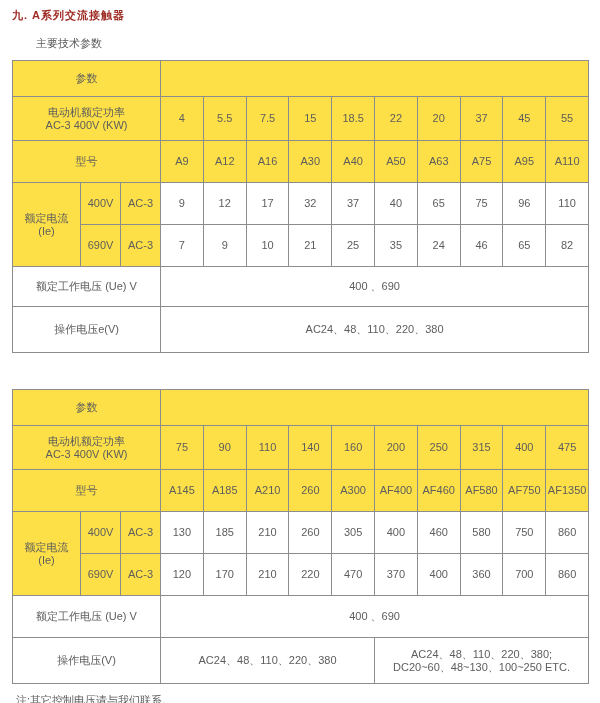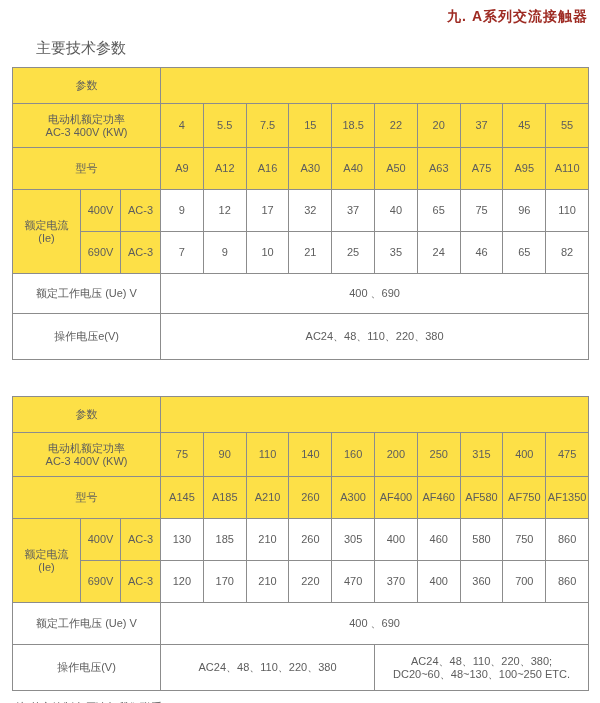--- a/index.html
+++ b/index.html
@@ -6,29 +6,28 @@
     margin: 0;
     padding: 0;
     background: #ffffff;
     width: 600px;
     height: 703px;
     font-family: "Liberation Sans", "DejaVu Sans", sans-serif;
     overflow: hidden;
   }
   .doc-title {
     margin: 8px 12px 0 12px;
-    font-size: 14px;
+    font-size: 11px;
     font-weight: bold;
     color: #9e2b23;
     letter-spacing: 1px;
-    text-align: right;
   }
   .doc-subtitle {
     margin: 13px 0 0 36px;
-    font-size: 15px;
+    font-size: 11px;
     color: #5a5a5a;
   }
   table.spec {
     border-collapse: collapse;
     table-layout: fixed;
     width: 576px;
     margin-left: 12px;
   }
   table.t1 { margin-top: 9px; }
   table.t2 { margin-top: 36px; }

